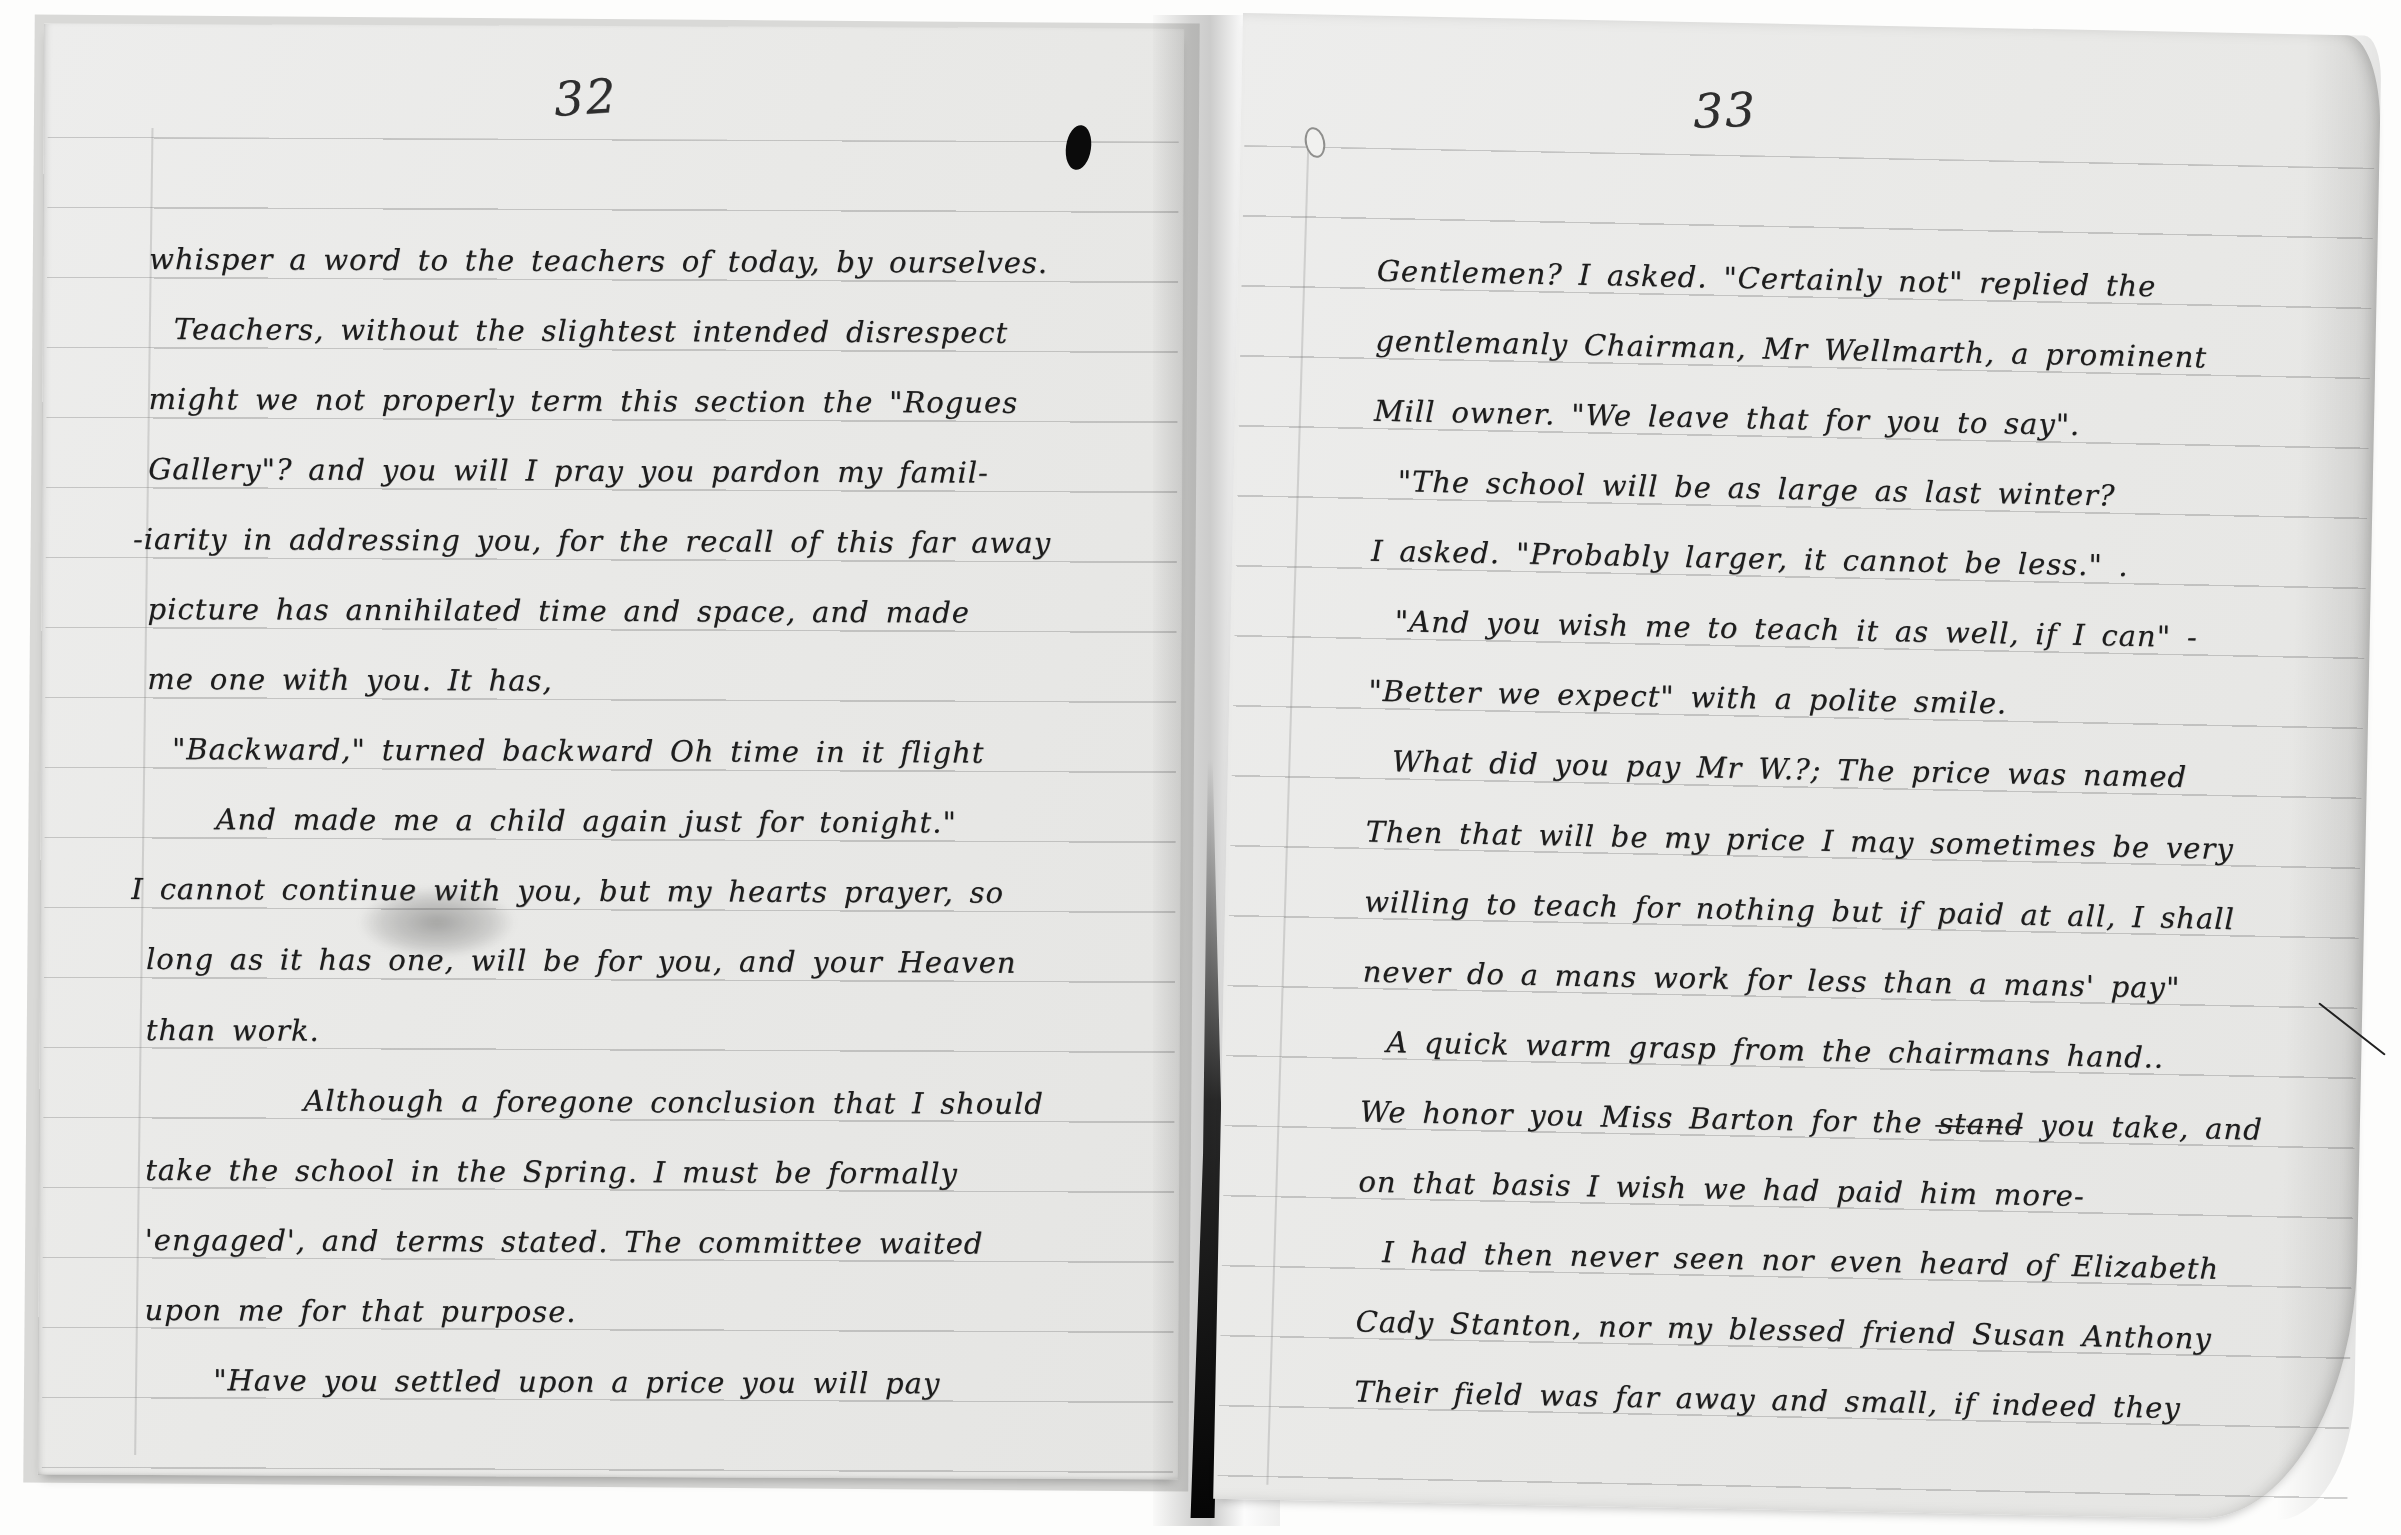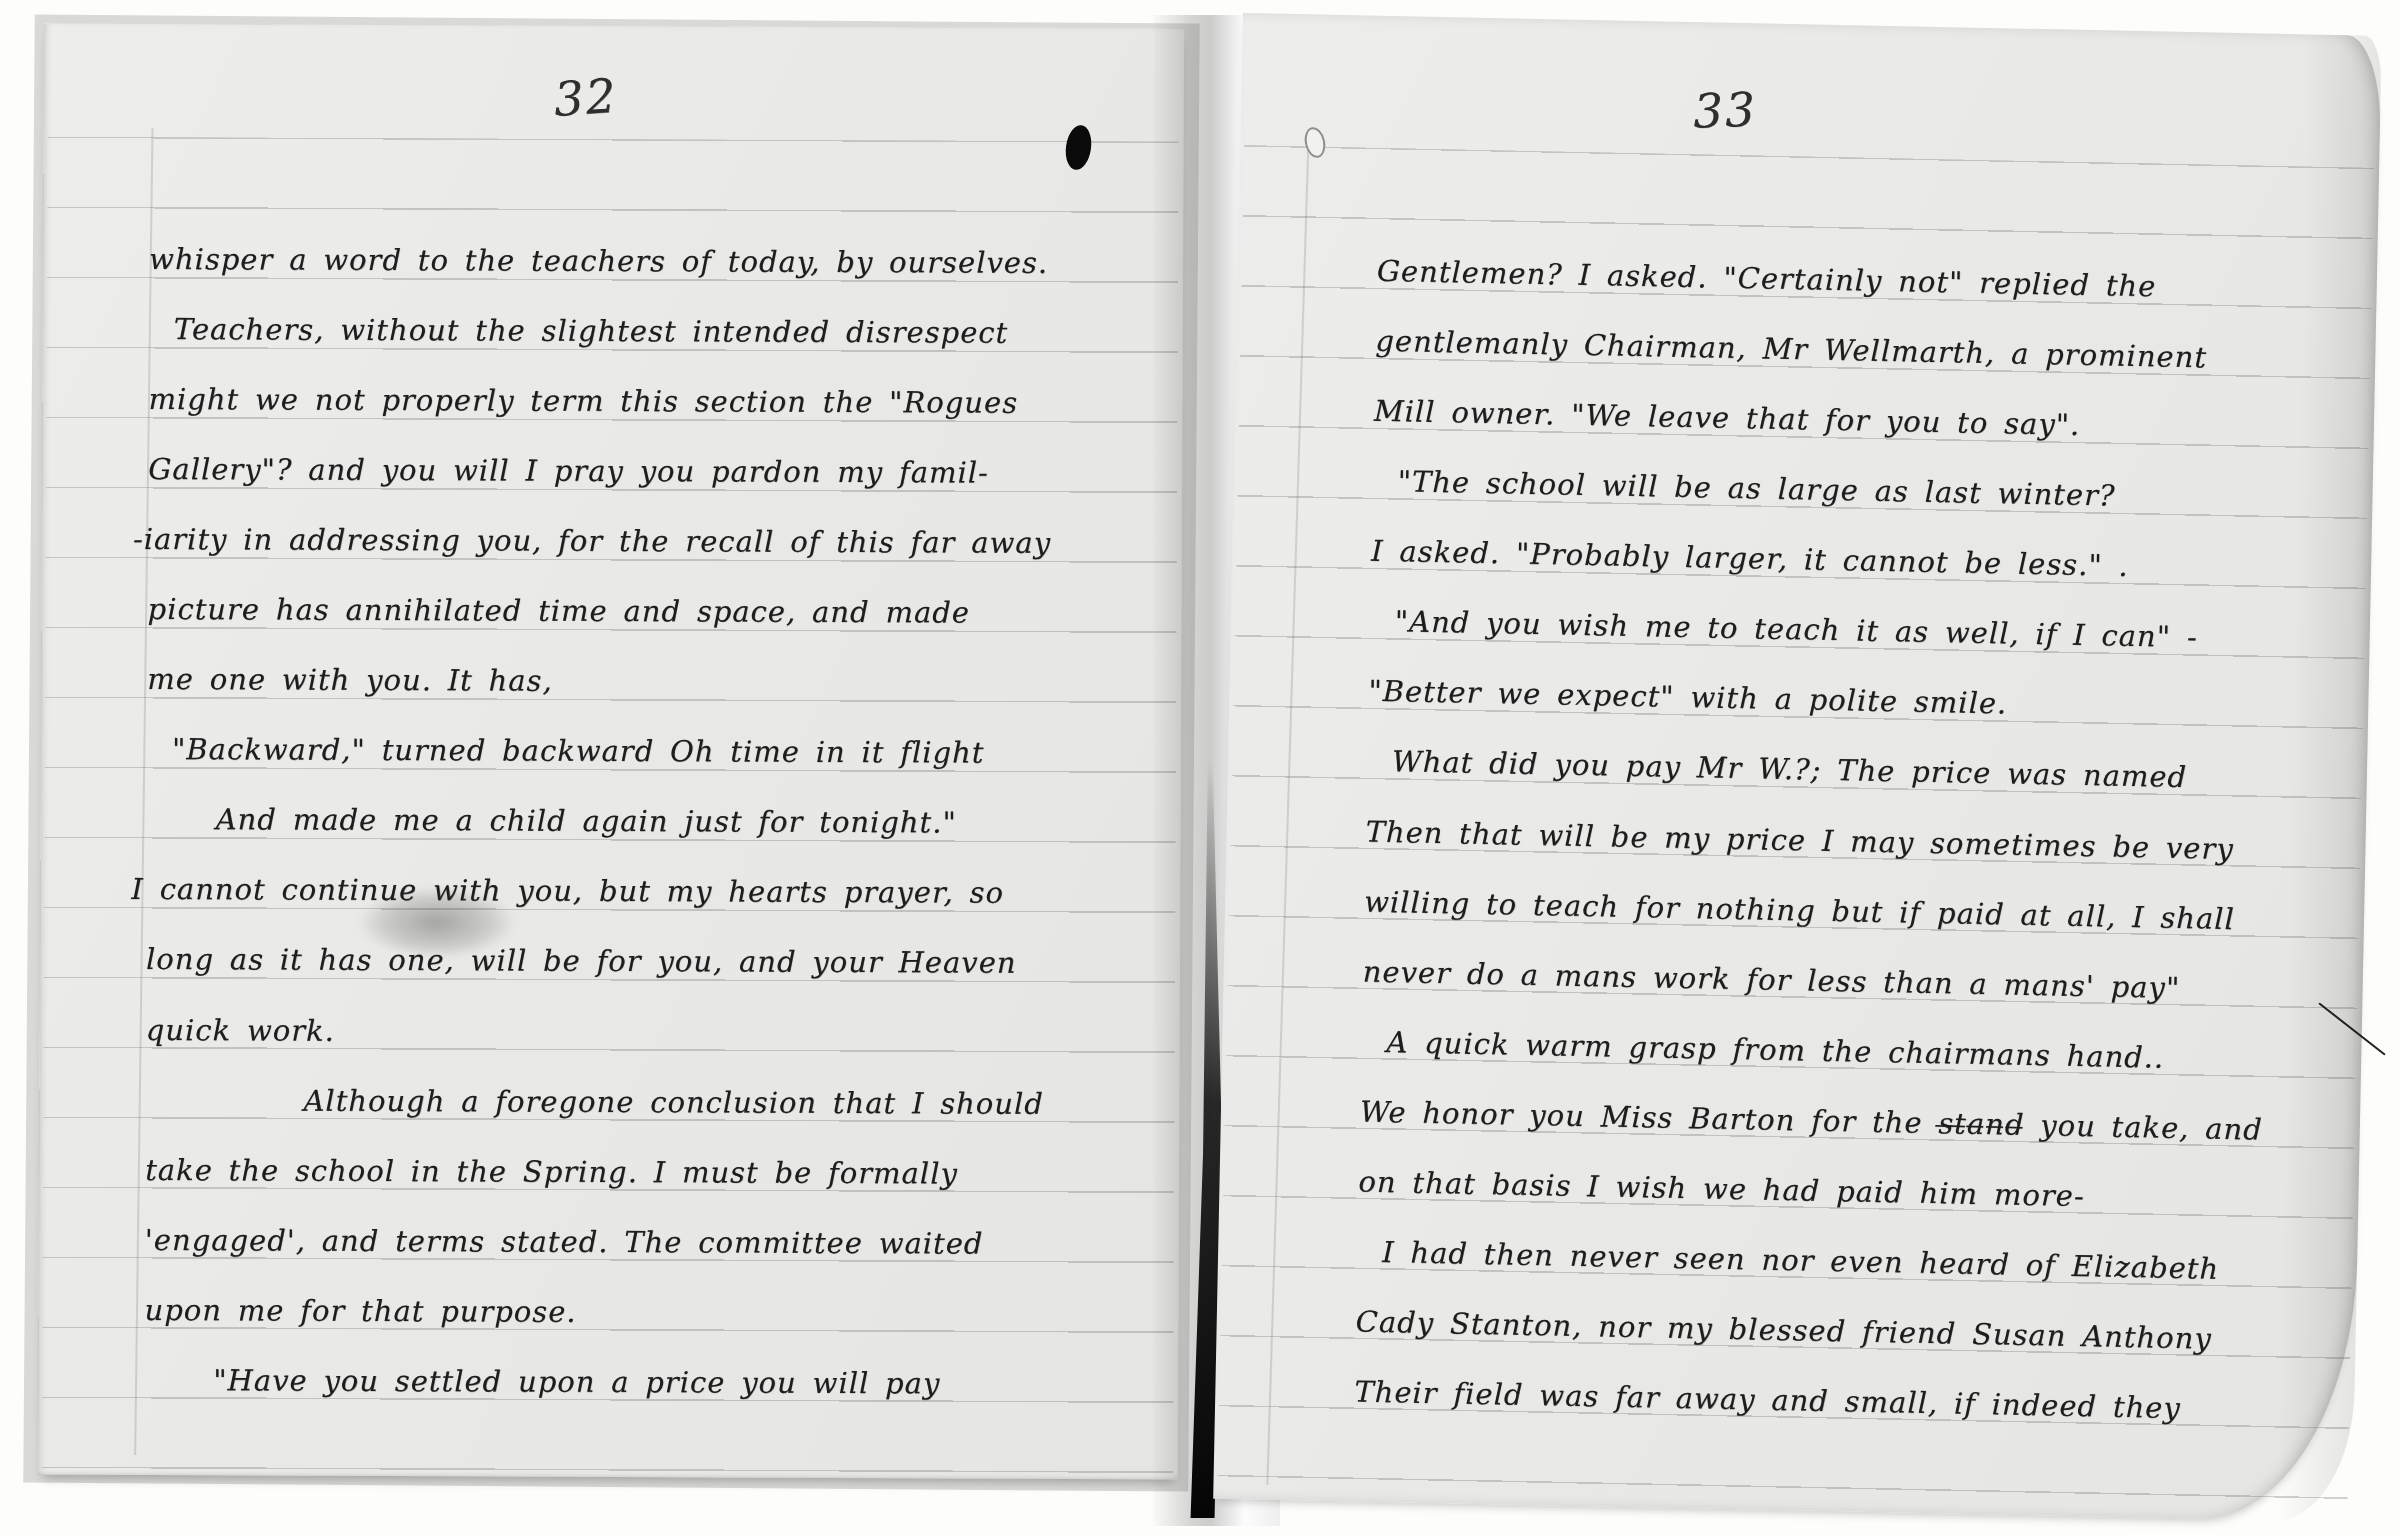--- a/index.html
+++ b/index.html
@@ -141,21 +141,21 @@
       <div class="hand-line" style="top: 287px; left: 131px;">Teachers, without the slightest intended disrespect</div>
       <div class="hand-line" style="top: 357px; left: 106px;">might we not properly term this section the "Rogues</div>
       <div class="hand-line" style="top: 427px; left: 106px;">Gallery"? and you will I pray you pardon my famil-</div>
       <div class="hand-line" style="top: 497px; left: 91px;">-iarity in addressing you, for the recall of this far away</div>
       <div class="hand-line" style="top: 567px; left: 106px;">picture has annihilated time and space, and made</div>
       <div class="hand-line" style="top: 637px; left: 106px;">me one with you.  It has,</div>
       <div class="hand-line" style="top: 707px; left: 131px;">"Backward," turned backward Oh time in it flight</div>
       <div class="hand-line" style="top: 777px; left: 175px;">And made me a child again just for tonight."</div>
       <div class="hand-line" style="top: 847px; left: 91px;">I cannot continue with you, but my hearts prayer, so</div>
       <div class="hand-line" style="top: 917px; left: 106px;">long as it has one, will be for you, and your Heaven</div>
-      <div class="hand-line" style="top: 988px; left: 106px;">quick work.</div>
+      <div class="hand-line" style="top: 988px; left: 106px;">than work.</div>
       <div class="hand-line" style="top: 1058px; left: 264px;">Although a foregone conclusion that I should</div>
       <div class="hand-line" style="top: 1128px; left: 106px;">take the school in the Spring. I must be formally</div>
       <div class="hand-line" style="top: 1198px; left: 106px;">'engaged', and terms stated.  The committee waited</div>
       <div class="hand-line" style="top: 1268px; left: 106px;">upon me for that purpose.</div>
       <div class="hand-line" style="top: 1338px; left: 175px;">"Have you settled upon a price you will pay</div>
     </div>
 </div>
 
 <div id="gutter-shadow"></div>
 <div id="gutter-streak"></div>

